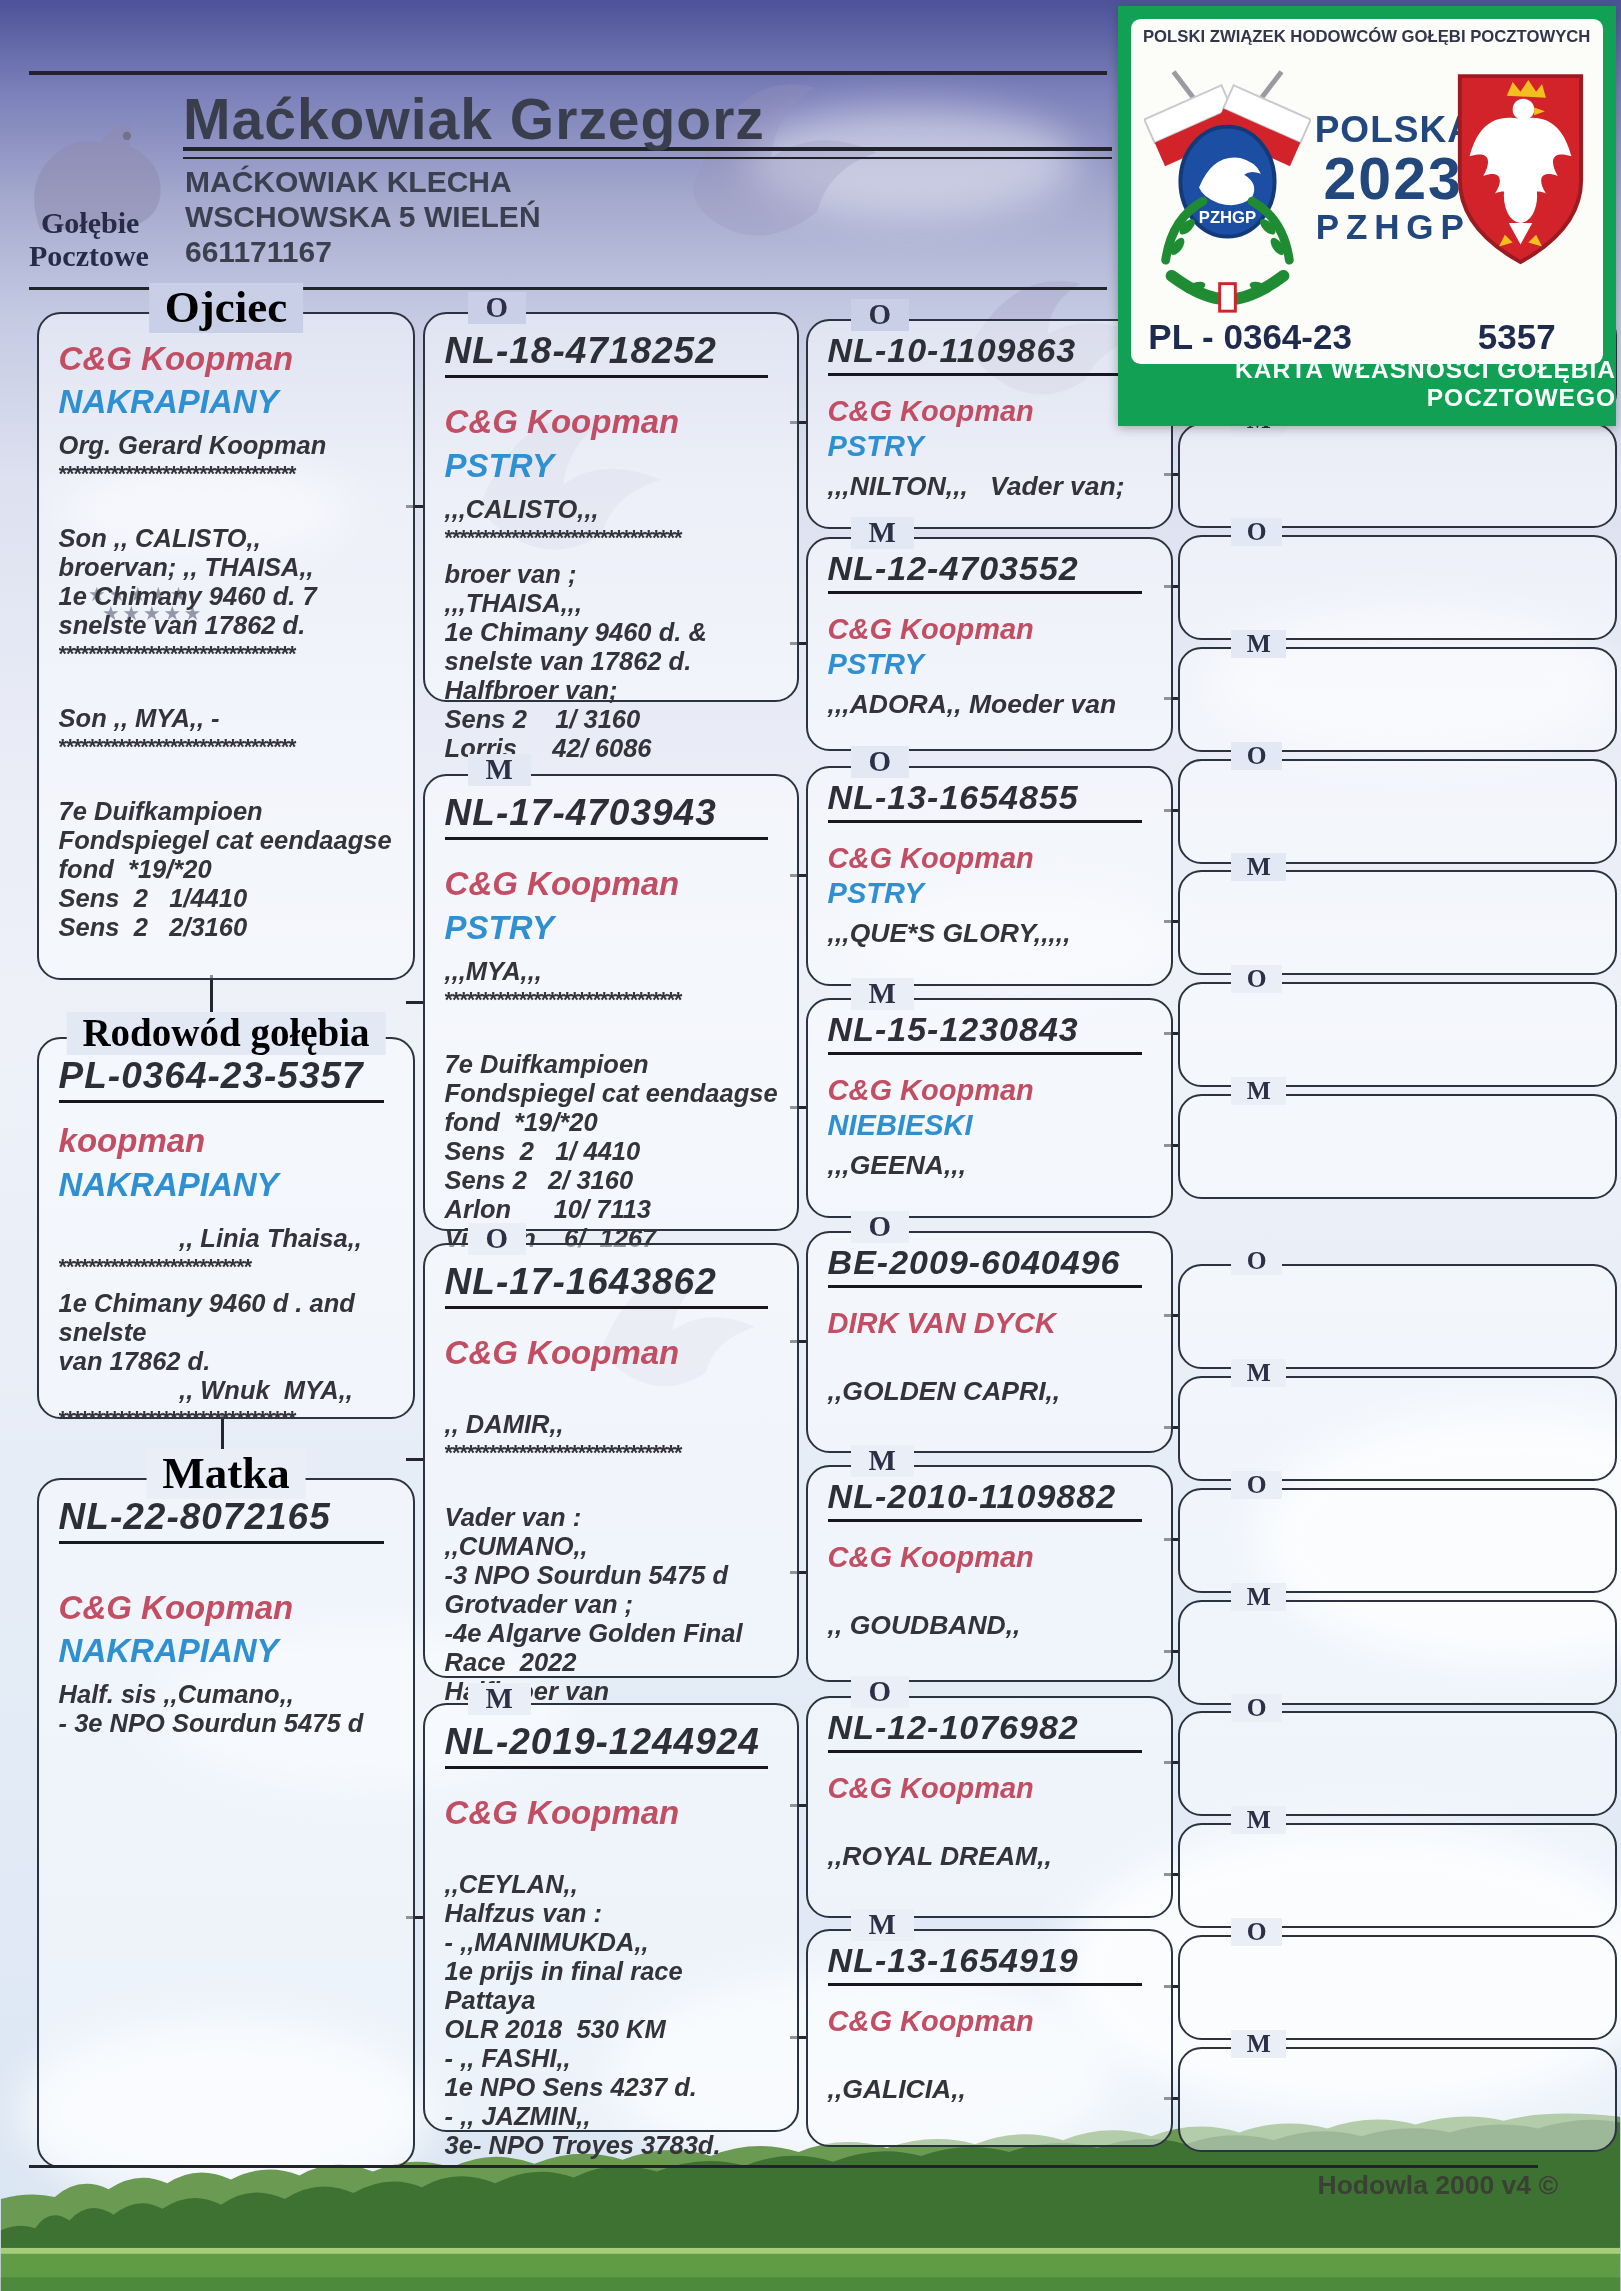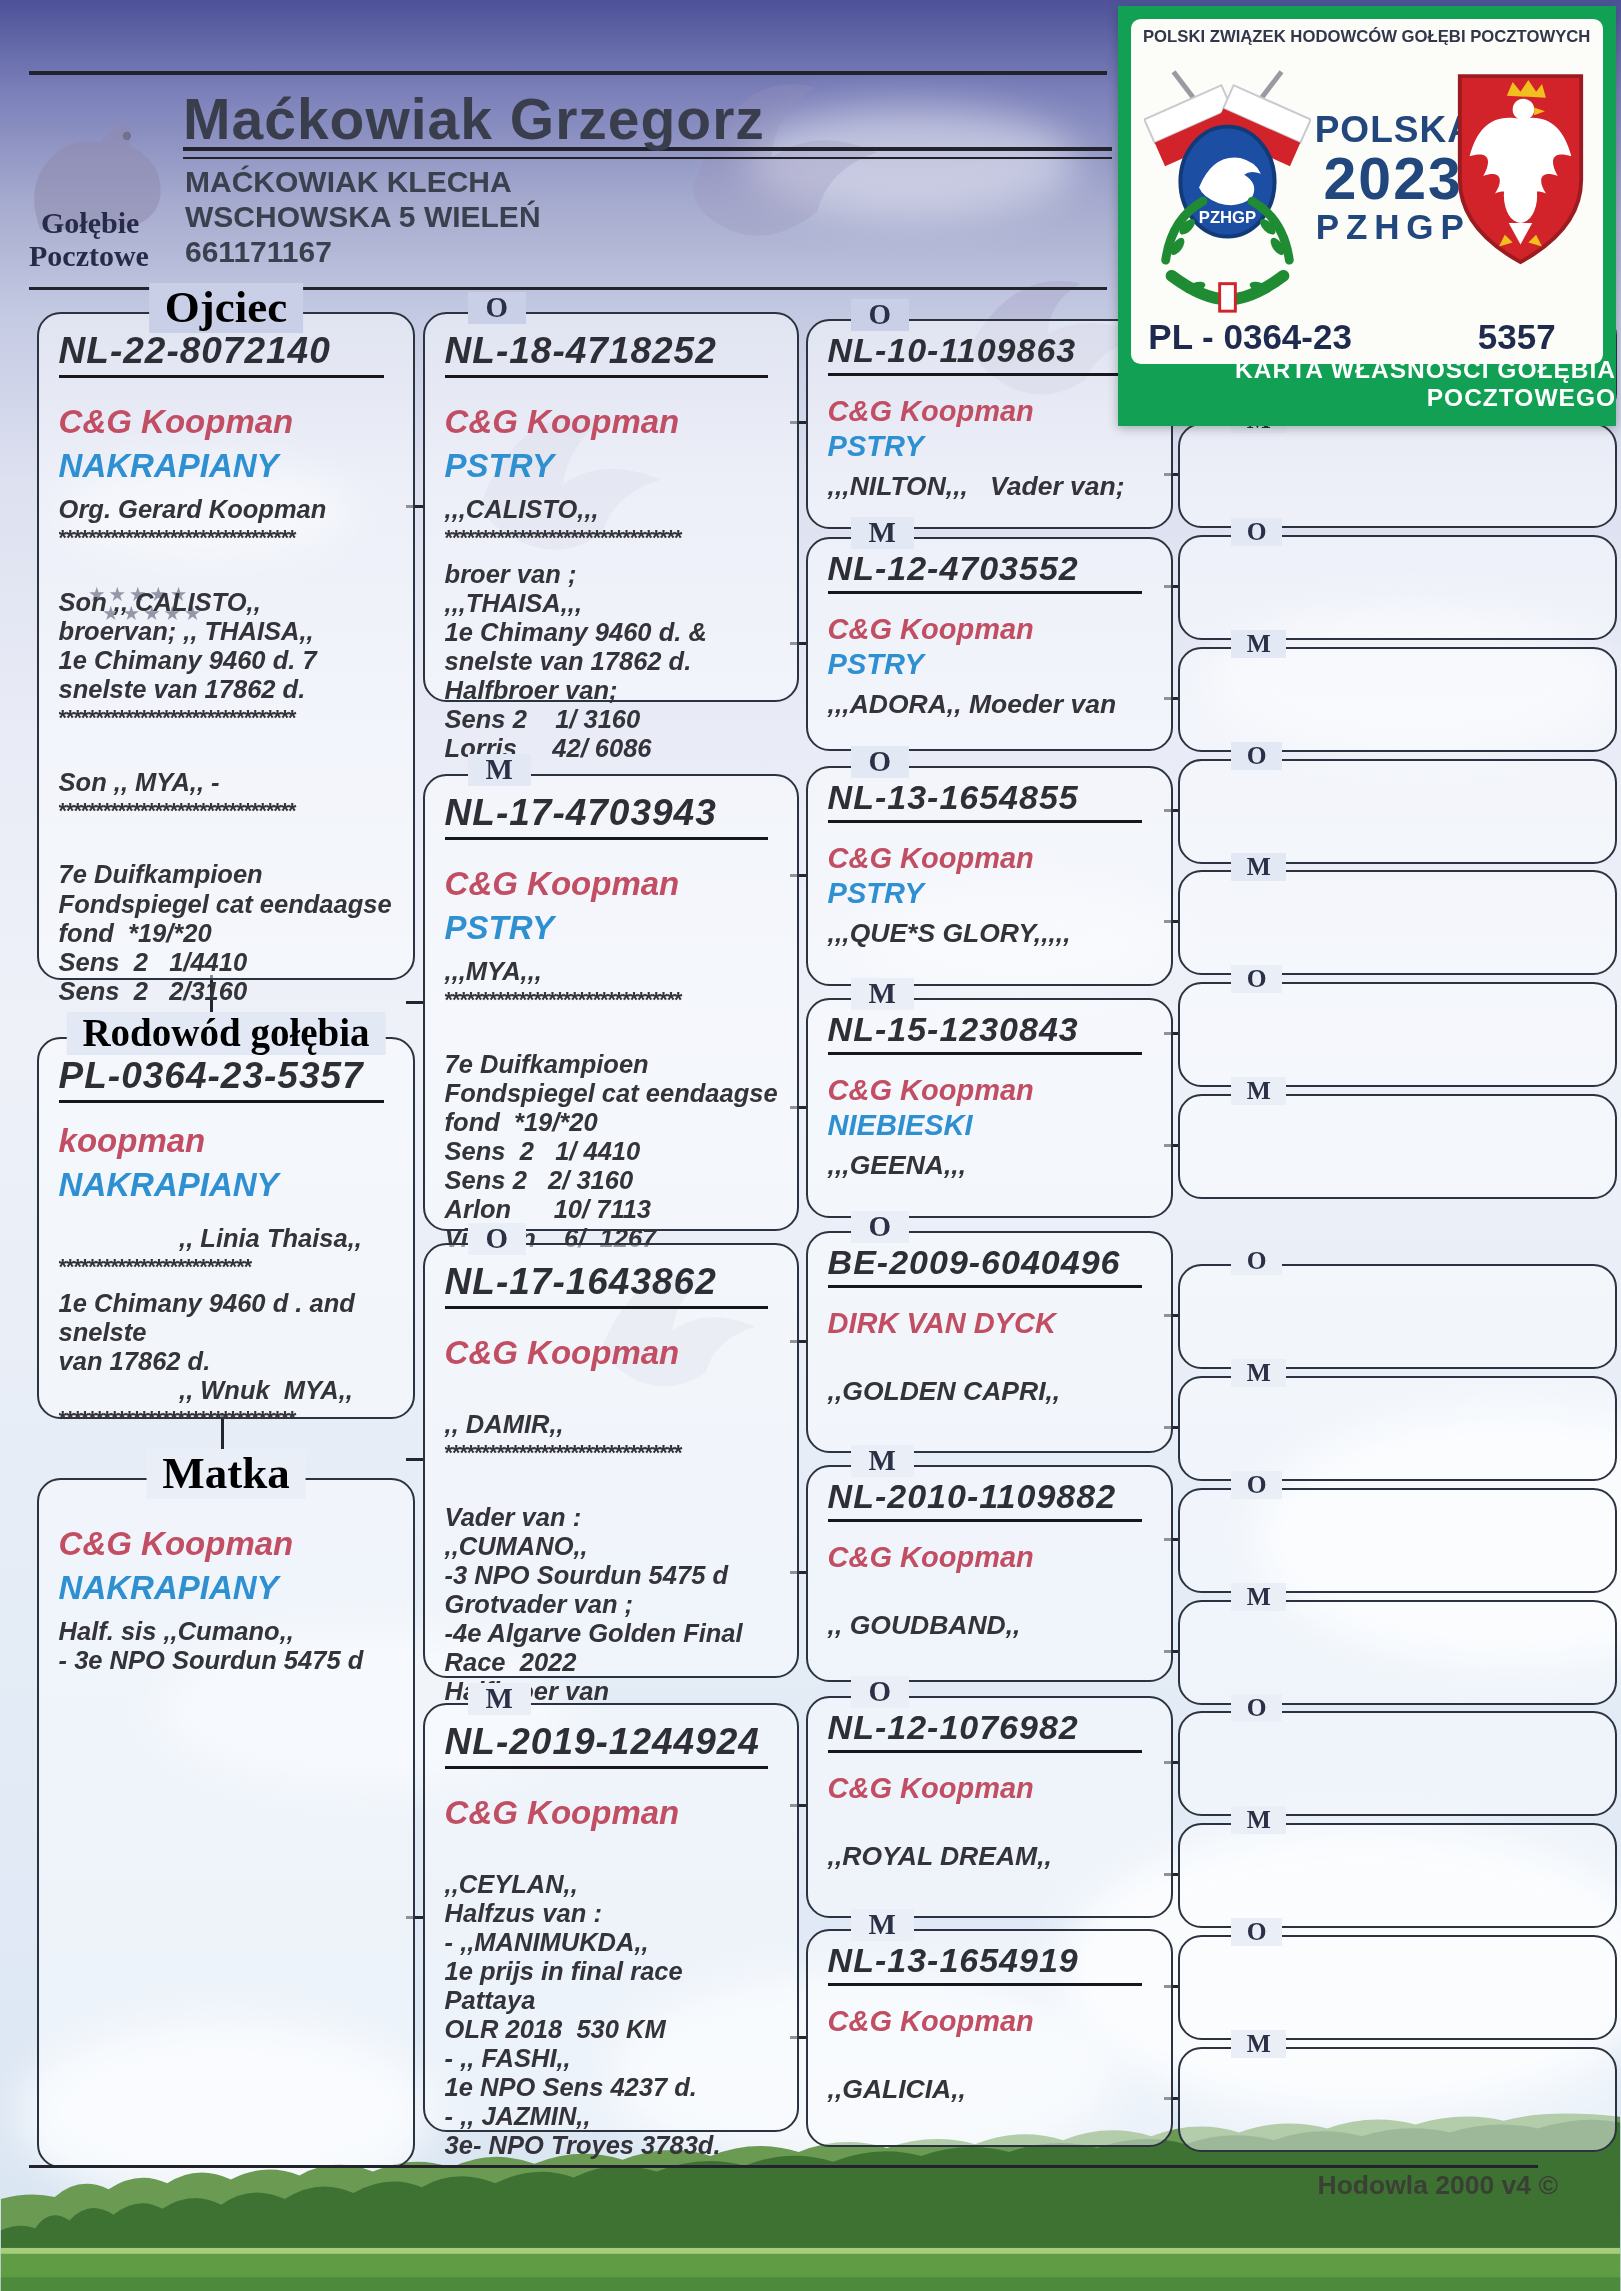--- a/index.html
+++ b/index.html
@@ -154,36 +154,36 @@
         <polygon points="86,168 78,176 92,180" fill="#f2c01e"></polygon>
       </svg>
       <div id="badge-ring">PL - 0364-23</div>
       <div id="badge-num">5357</div>
     </div>
     <div id="badge-caption">KARTA  WŁASNOŚCI GOŁĘBIA POCZTOWEGO</div>
   </div>
 
   <div class="pbox" style="left:37px;top:312px;width:374px;height:664px;">
     <span class="legend lg-a">Ojciec</span>
-    <div class="ring">NL-22-8072140</div>
     <div class="loft">C&amp;G Koopman</div>
     <div class="breed">NAKRAPIANY</div>
     <div class="lines"><div class="ln">Org. Gerard Koopman</div><div class="ln stars">********************************</div><div class="ln gap"></div><div class="ln">Son ,, CALISTO,,</div><div class="ln">broervan; ,, THAISA,,</div><div class="ln">1e Chimany 9460 d. 7</div><div class="ln">snelste van 17862 d.</div><div class="ln stars">********************************</div><div class="ln gap"></div><div class="ln">Son ,, MYA,, -</div><div class="ln stars">********************************</div><div class="ln gap"></div><div class="ln">7e Duifkampioen</div><div class="ln">Fondspiegel cat eendaagse</div><div class="ln">fond  *19/*20</div><div class="ln">Sens  2   1/4410</div><div class="ln">Sens  2   2/3160</div></div>
   </div>
 
   <div class="pbox" style="left:37px;top:1037px;width:374px;height:378px;">
     <span class="legend legend-sm lg-b">Rodowód gołębia</span>
     <div class="ring">PL-0364-23-5357</div>
     <div class="loft" style="margin-top:19.6px;">koopman</div>
     <div class="breed">NAKRAPIANY</div>
     <div class="lines" style="margin-top:20px;"><div class="ln">                 ,, Linia Thaisa,,</div><div class="ln stars">**************************</div><div class="ln">1e Chimany 9460 d . and</div><div class="ln">snelste</div><div class="ln">van 17862 d.</div><div class="ln">                 ,, Wnuk  MYA,,</div><div class="ln stars">********************************</div></div>
   </div>
 
   <div class="pbox" style="left:37px;top:1478px;width:374px;height:686px;">
     <span class="legend lg-c">Matka</span>
+    <div class="ring">NL-22-8072165</div>
     <div class="loft" style="margin-top:45px;">C&amp;G Koopman</div>
     <div class="breed">NAKRAPIANY</div>
     <div class="lines"><div class="ln">Half. sis ,,Cumano,,</div><div class="ln">- 3e NPO Sourdun 5475 d</div></div>
   </div>
 
   <div class="vline" style="left:210px;top:975px;height:60px;"></div>
   <div class="vline" style="left:221px;top:1415px;height:61px;"></div>
 
   <div id="tree">
       <div class="pbox c2" style="left: 423px; top: 312px; width: 372px; height: 386px;">

